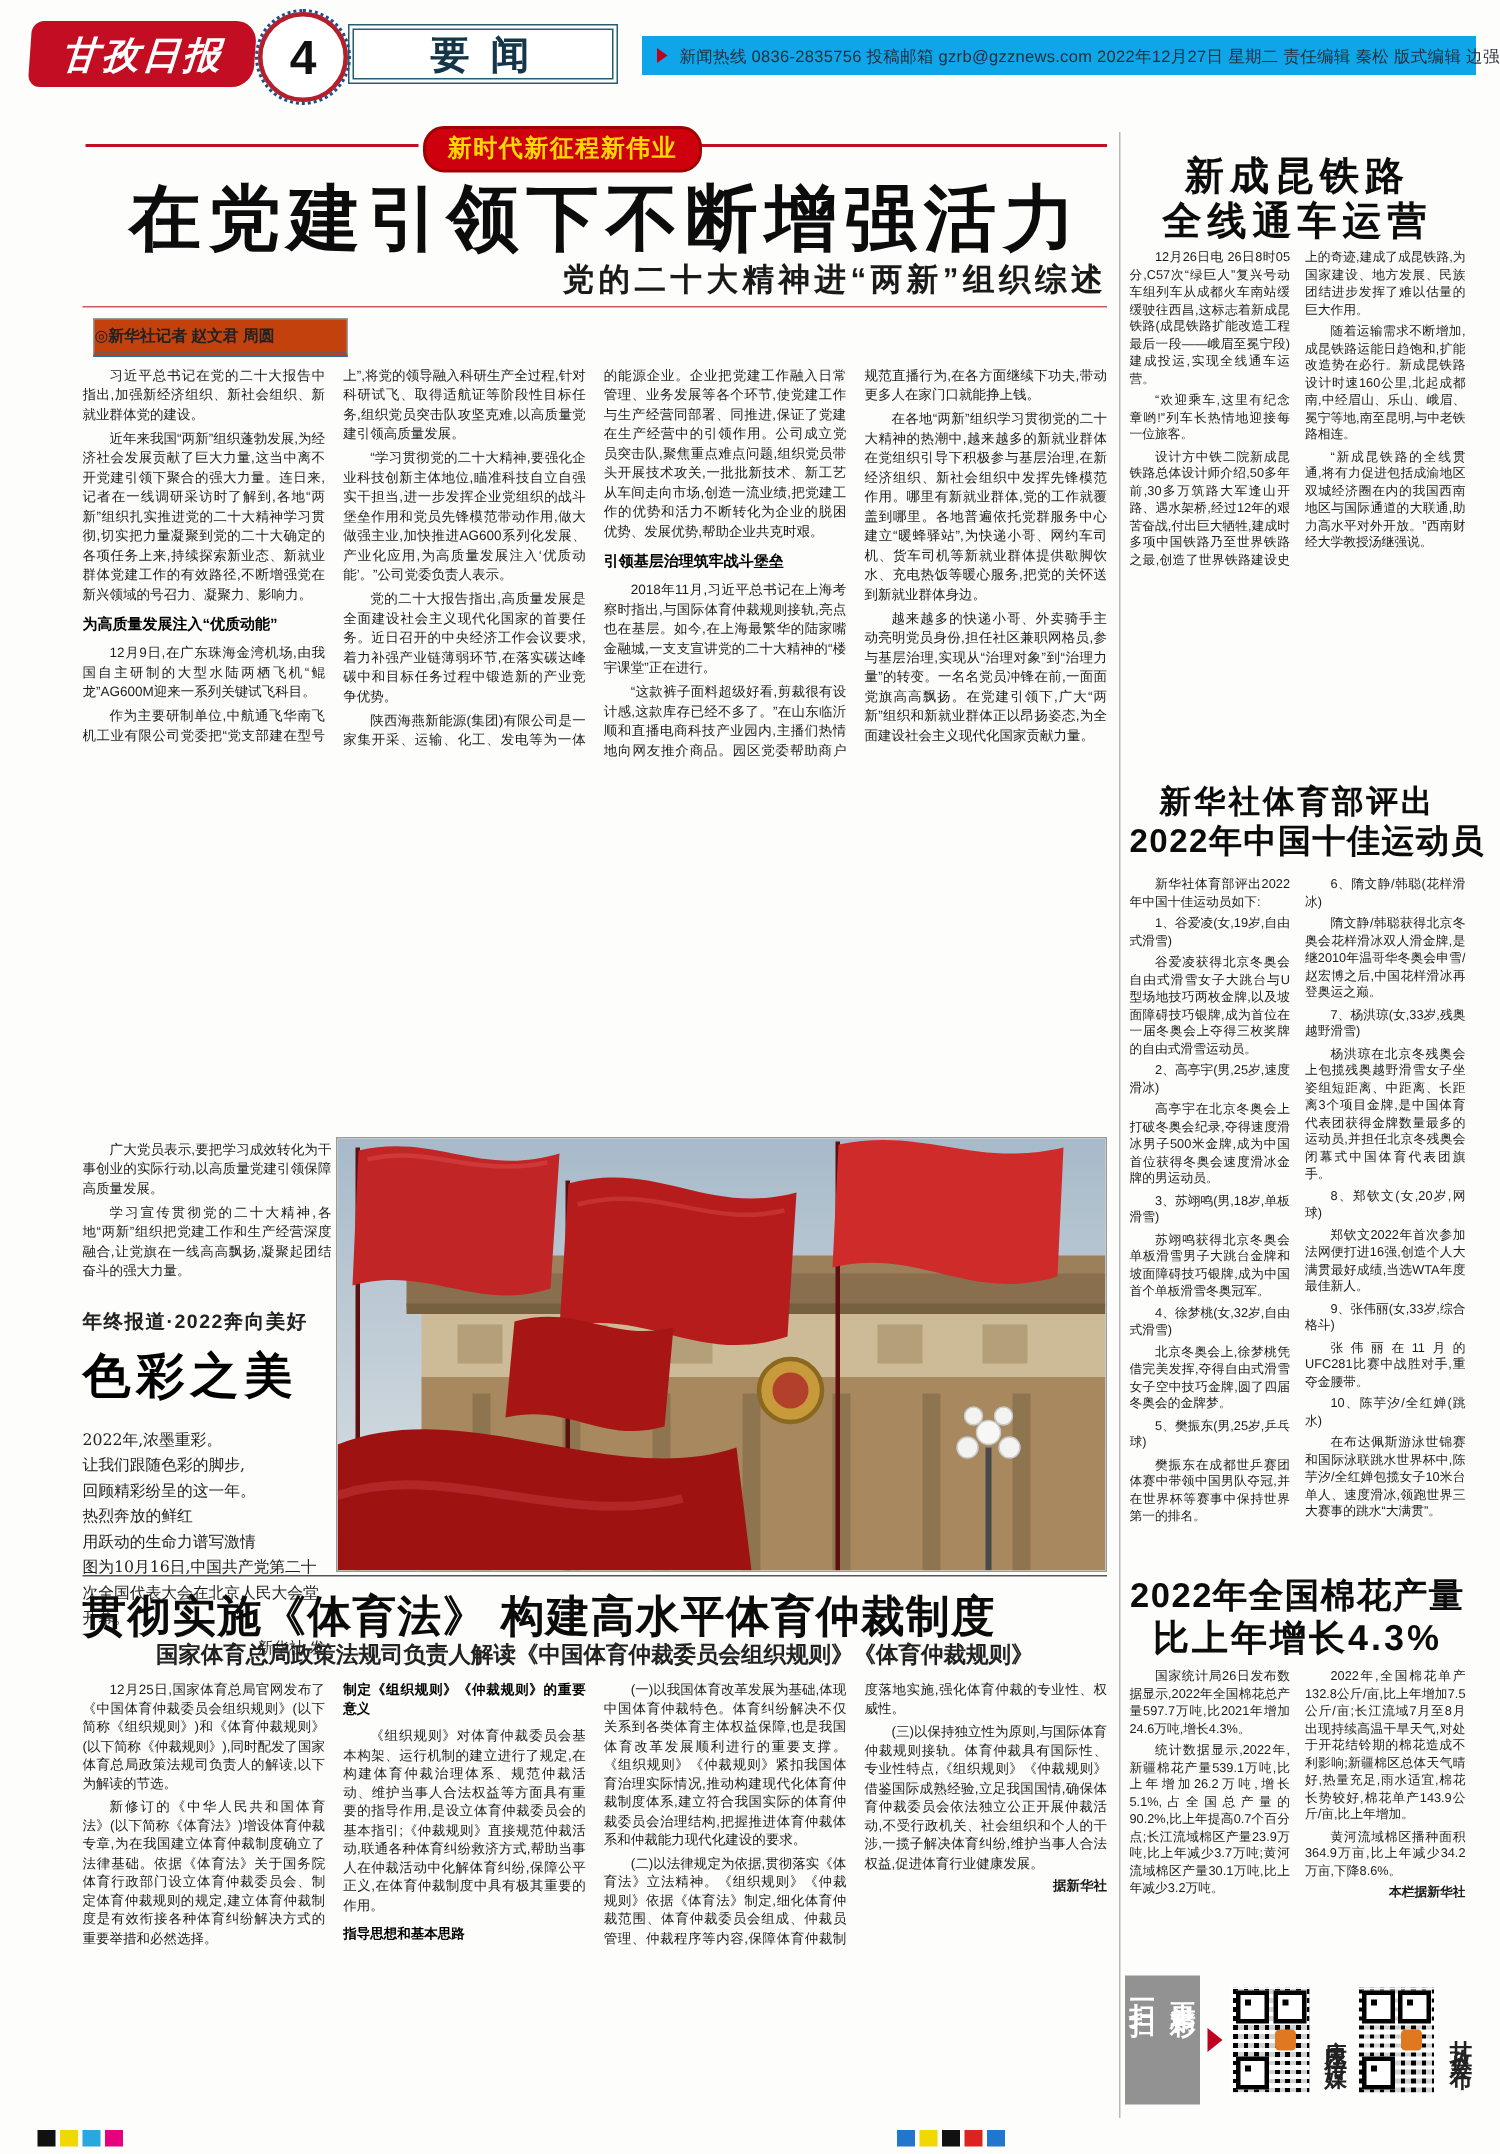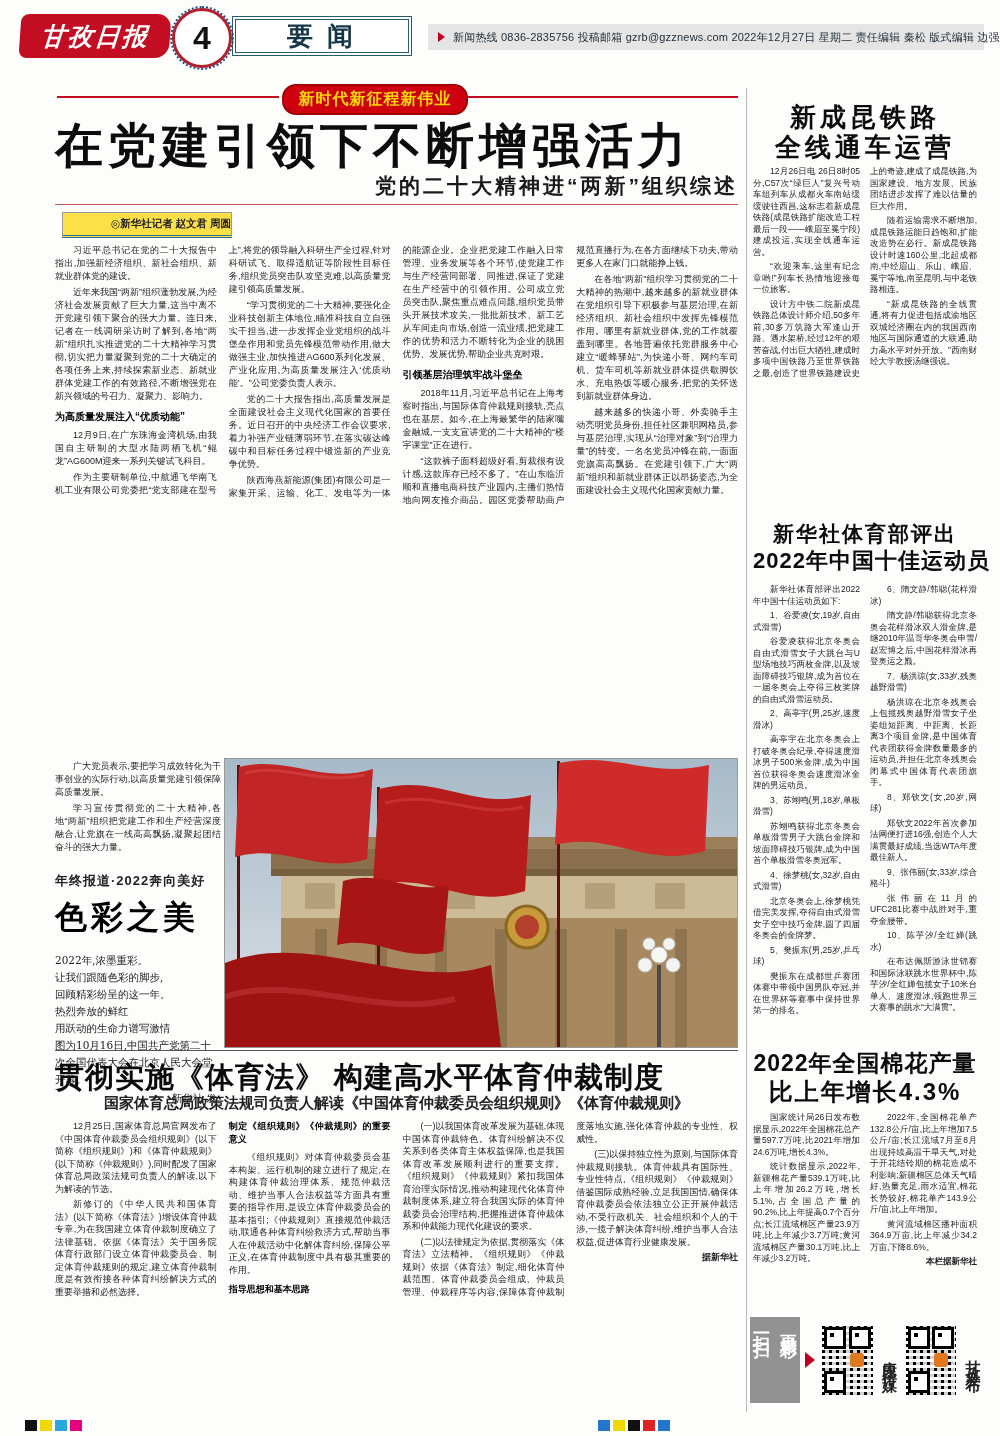--- a/index.html
+++ b/index.html
@@ -8,38 +8,38 @@
   .abs{position:absolute}
   
   #mast-logo{left:20px;top:14px;width:150px;height:44px;background:#c20d23;border-radius:8px 14px 14px 8px;
     color:#fff;font-family:"DejaVu Serif",serif;font-style:italic;font-weight:bold;font-size:25px;
     display:flex;align-items:center;justify-content:center;letter-spacing:2px;transform:skewX(-4deg)}
   #mast-page{left:172px;top:8px;width:54px;height:54px;border-radius:50%;background:#fff;
     border:3px solid #b3202c;outline:2px dotted #1d4e89;display:flex;align-items:center;justify-content:center;
     font-size:32px;font-weight:bold;color:#111;z-index:3}
   #mast-section{left:232px;top:16px;width:180px;height:40px;border:4px double #275d70;background:#fff;
     display:flex;align-items:center;justify-content:center;font-size:26px;font-weight:bold;color:#143648;letter-spacing:14px;padding-left:10px;box-sizing:border-box}
-  #mast-info{left:428px;top:24px;width:556px;height:26px;background:#e5e5e5;display:flex;align-items:center;gap:8px;padding:0 10px;box-sizing:border-box}
+  #mast-info{left:428px;top:24px;width:556px;height:26px;background:#0ea5e9;display:flex;align-items:center;gap:8px;padding:0 10px;box-sizing:border-box}
   #info-arrow{width:0;height:0;border-left:7px solid #c00020;border-top:5px solid transparent;border-bottom:5px solid transparent}
   #mast-info span.txt{font-size:11px;color:#23303c;white-space:nowrap;letter-spacing:0.2px}
   
   #v-rule{left:746px;top:88px;width:1px;height:1324px;background:#b9b9b9}
   #bottom-rule{left:55px;top:1050px;width:683px;height:1px;background:#555}
   
   .badge-line{top:96px;height:2px;background:#c20d23}
   #badge-line-l{left:57px;width:222px}
   #badge-line-r{left:467px;width:271px}
   #lead-badge{left:282px;top:84px;width:182px;height:27px;background:#cf000e;border-radius:14px;border:2px solid #a00000;
     color:#ffd800;font-weight:bold;font-size:16px;display:flex;align-items:center;justify-content:center;letter-spacing:1px}
-  #lead-title{left:55px;top:114px;width:683px;text-align:left;font-size:48px;font-weight:900;letter-spacing:5px;color:#0c0c0c;
+  #lead-title{left:39px;top:114px;width:683px;text-align:right;font-size:48px;font-weight:900;letter-spacing:5px;color:#0c0c0c;
     font-family:"Liberation Sans","DejaVu Sans",sans-serif;white-space:nowrap}
   #lead-subtitle{left:55px;top:172px;width:683px;text-align:right;font-size:21px;font-weight:bold;letter-spacing:3px;color:#1a1a1a}
   #lead-subrule{left:55px;top:204px;width:683px;height:1px;background:#c75b5b}
   #lead-byline{left:62px;top:212px;width:168px;border:1px solid #9a9a9a;border-bottom:3px double #2e6da4;
-    font-size:10.5px;font-weight:bold;text-align:right;padding:4px 0;color:#222;background:#fde047}
+    font-size:10.5px;font-weight:bold;text-align:left;padding:4px 0;color:#222;background:#c2410c}
   #lead-cols{left:55px;top:244px;width:683px;height:512px;column-count:4;column-gap:12px;overflow:hidden}
   #lead-extra{left:55px;top:760px;width:166px;height:104px;overflow:hidden}
   .bp{margin:0 0 3px;text-indent:2em;text-align:justify;font-size:9px;line-height:13px;color:#1c1c1c}
   .bsub{font-weight:bold;margin:7px 0 6px;font-size:10px;color:#000;text-indent:0}
   
   #photo{left:224px;top:758px;width:514px;height:290px;border:1px solid #999;box-sizing:border-box;overflow:hidden}
   
   #feature{left:55px;top:872px;width:162px}
   #feature-kicker{font-size:13px;font-weight:bold;color:#222;letter-spacing:1px}
   #feature-title{font-size:32px;font-weight:900;color:#000;margin:6px 0 12px;letter-spacing:4px}

